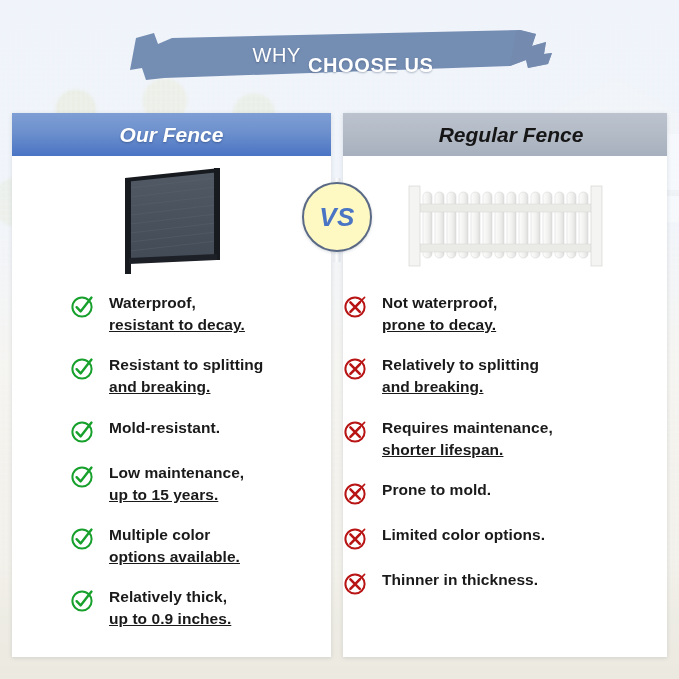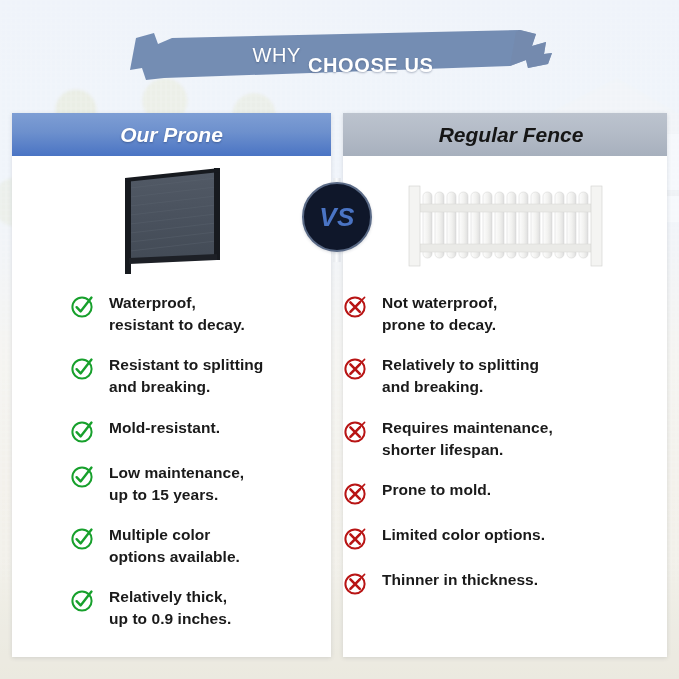--- a/index.html
+++ b/index.html
@@ -88,39 +88,39 @@
   .fence-white{position:absolute;left:50%;transform:translateX(-50%);top:18px;}
 
   
   .vs-wrap{position:absolute;left:300px;top:178px;width:74px;height:84px;}
   .vs-stem{
     position:absolute;left:50%;transform:translateX(-50%);top:0;width:7px;height:84px;
     background:linear-gradient(90deg,#e3e6ea,#fbfcfd 45%,#d9dde3);
   }
   .vs-circle{
     position:absolute;left:2px;top:4px;width:66px;height:66px;border-radius:50%;
-    background:#0f172a;border:2.5px solid #5a6a86;
+    background:#fef9c3;border:2.5px solid #5a6a86;
     display:flex;align-items:center;justify-content:center;
     box-shadow:0 1px 3px rgba(60,70,90,.2);
   }
   .vs-text{
     font-size:26px;font-weight:700;font-style:italic;color:#4a74c4;letter-spacing:.5px;
   }
 
   
   .list{padding:16px 0 0 0;}
   .item{display:flex;align-items:flex-start;margin-bottom:18px;}
   .list.left-list .item{padding-left:58px;}
   .list.right-list .item{}
   .ico{flex:0 0 auto;width:26px;height:26px;margin-right:13px;margin-top:1px;}
   .txt{
     font-size:15.5px;font-weight:700;color:#1a1a1a;line-height:1.43;
     letter-spacing:.05px;
   }
-  .txt .l2{display:block;}
+  .txt .l2{display:block;text-decoration:underline;}
 </style>
 </head>
 <body>
 
 <div class="stage">
 
   <div class="bg-sky"></div>
   <div class="bg-trees"></div>
   <div class="bg-house">
     <svg width="180" height="150" viewBox="0 0 180 150">
@@ -143,21 +143,21 @@
                L424,29 L420,40 L400,44 L398,36 L382,42 L36,54 L18,56 L14,44 L2,46 Z" fill="#6b84ad" opacity=".93"></path>
       <path d="M392,6 L408,10 L404,22 L418,18 L416,30 L424,29 L420,40 L400,44 L398,36 L382,42 L388,8 Z" fill="#7489ac" opacity=".8"></path>
     </svg>
     <div class="banner-title">
       <span class="light">WHY</span>
       <span class="bold">CHOOSE US</span>
     </div>
   </div>
 
   <div class="card left">
-    <div class="card-head head-blue">Our Prone</div>
+    <div class="card-head head-blue">Our Fence</div>
 
     <div class="fence-area">
       <svg class="fence-dark" width="118" height="112" viewBox="0 0 118 112">
         <defs>
           <linearGradient id="slat" x1="0" y1="0" x2="0" y2="1">
             <stop offset="0%" stop-color="#525a66"></stop>
             <stop offset="50%" stop-color="#4a525e"></stop>
             <stop offset="100%" stop-color="#434b56"></stop>
           </linearGradient>
         </defs>

